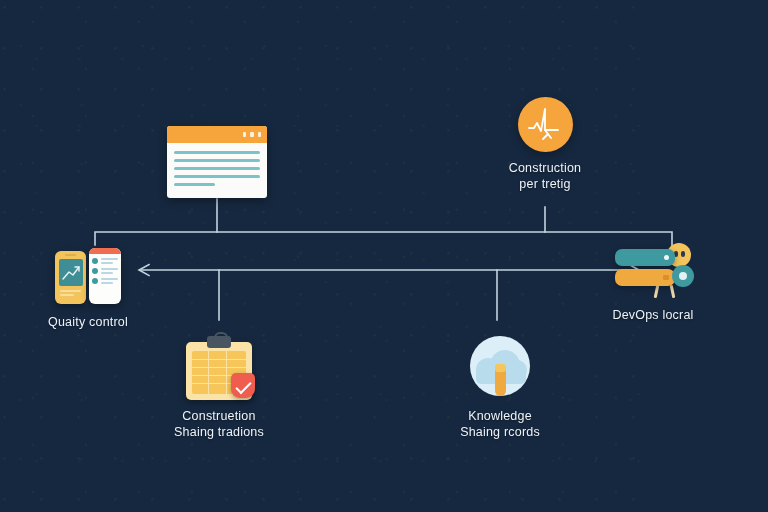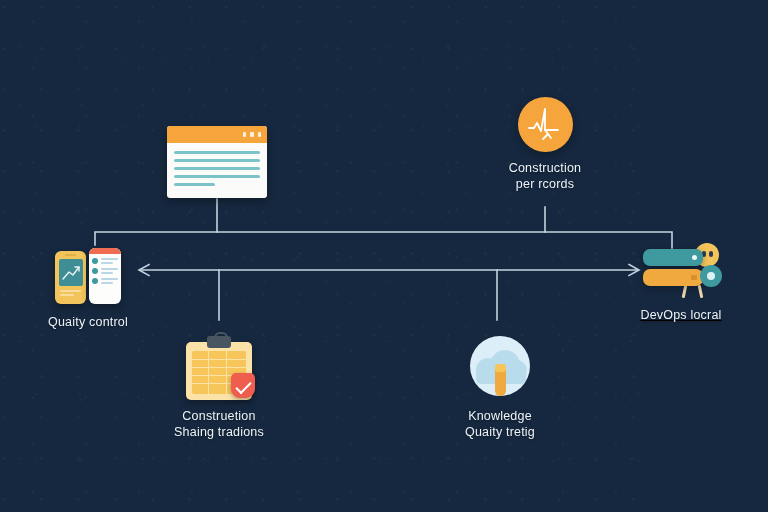--- a/index.html
+++ b/index.html
@@ -116,21 +116,21 @@
   .p2{left:28px;top:14px;width:30px;height:30px;}
   .p3{left:45px;top:24px;width:20px;height:20px;}
   .cbase{position:absolute;left:14px;top:36px;width:50px;height:12px;background:#b9dced;border-radius:0 0 5px 5px;}
   .drop{
     position:absolute;left:33px;top:30px;width:11px;height:30px;
     background:#f0a93f;border-radius:5px 5px 7px 7px;
   }
   .drop-top{position:absolute;left:33px;top:28px;width:11px;height:8px;background:#f7c65a;border-radius:3px;}
 
   
-  #devops{left:616px;top:243px;width:130px;text-decoration:underline;}
+  #devops{left:588px;top:243px;width:130px;}
   .srvwrap{position:relative;width:84px;height:56px;margin:0 auto 8px auto;}
   .rack{position:absolute;border-radius:7px;box-shadow:0 2px 6px rgba(0,0,0,.3);}
   .rack-t{left:4px;top:6px;width:60px;height:17px;background:#3f9aa0;}
   .rack-b{left:4px;top:26px;width:60px;height:17px;background:#f0a93f;}
   .rack .led{position:absolute;right:6px;top:6px;width:5px;height:5px;border-radius:50%;background:#eaf6f7;}
   .rack-b .led{background:#d88f2c;border-radius:1px;width:6px;height:5px;}
   .head{position:absolute;left:56px;top:0;width:24px;height:24px;border-radius:50%;background:#f3c45c;}
   .head .eye{position:absolute;top:8px;width:4px;height:6px;border-radius:2px;background:#2b3b4e;}
   .head .eye.a{left:7px;} .head .eye.b{left:14px;}
   .gear{position:absolute;left:61px;top:22px;width:22px;height:22px;border-radius:50%;background:#3f9aa0;}
@@ -182,21 +182,21 @@
 
   <div class="node" id="pulse">
     <div class="circle">
       <svg viewBox="0 0 55 55" width="55" height="55" xmlns="http://www.w3.org/2000/svg">
         <path d="M11 31 L16 31 L19 26 L23 34 L27 12 L27 33 L40 33" fill="none" stroke="#ffffff" stroke-width="1.8" stroke-linecap="round" stroke-linejoin="round"></path>
         <path d="M27 33 L33 41 M30 37 L25 42" fill="none" stroke="#ffffff" stroke-width="1.8" stroke-linecap="round"></path>
       </svg>
     </div>
     <div class="caption">
       <span>Construction</span>
-      <span class="l2">per rcords</span>
+      <span class="l2">per tretig</span>
     </div>
   </div>
 
   <div class="node" id="phones">
     <div class="phones">
       <div class="phone phone-a">
         <span class="spk"></span>
         <span class="scr">
           <svg viewBox="0 0 24 27" width="24" height="27" xmlns="http://www.w3.org/2000/svg">
             <path d="M4 20 L10 13 L14 16 L20 8" fill="none" stroke="#e9f4f4" stroke-width="1.4" stroke-linecap="round" stroke-linejoin="round"></path>
@@ -288,16 +288,16 @@
       <span class="halo"></span>
       <span class="puff p1"></span>
       <span class="puff p2"></span>
       <span class="puff p3"></span>
       <span class="cbase"></span>
       <span class="drop"></span>
       <span class="drop-top"></span>
     </div>
     <div class="caption">
       <span>Knowledge</span>
-      <span class="l2">Quaity tretig</span>
+      <span class="l2">Shaing rcords</span>
     </div>
   </div>
 </div>
 
 </body></html>

